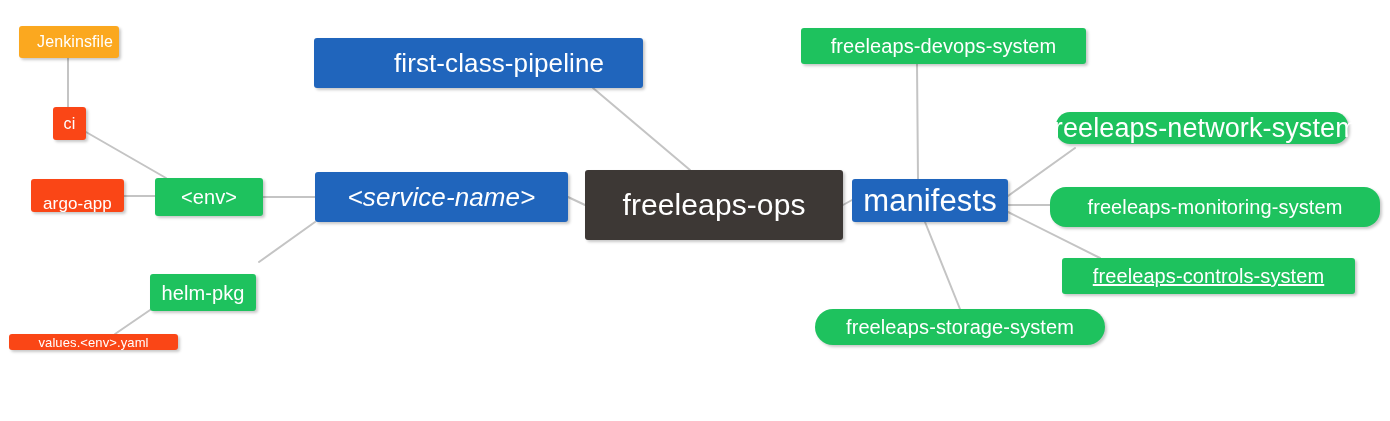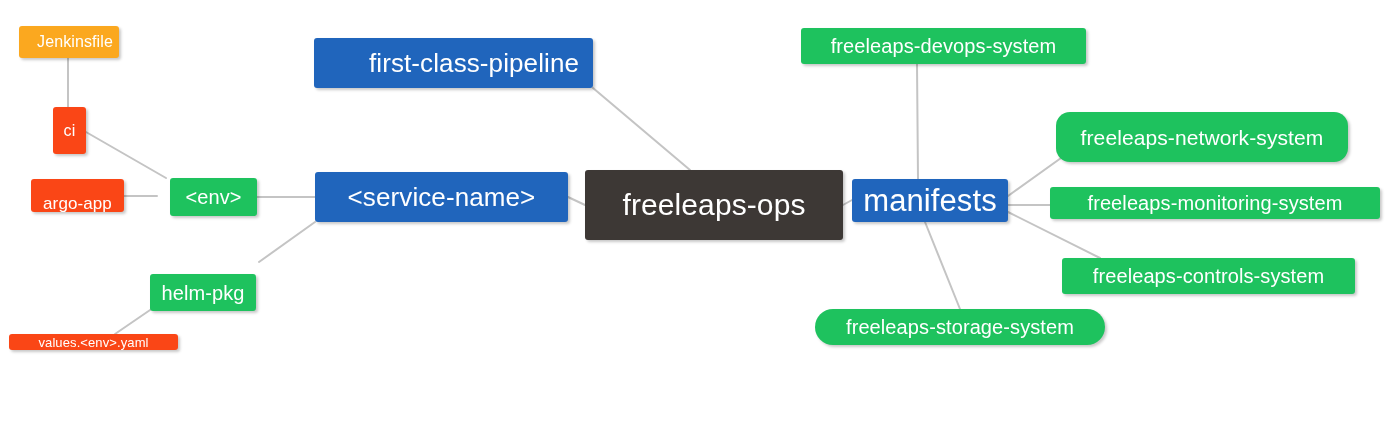--- a/index.html
+++ b/index.html
@@ -66,56 +66,56 @@
       <line x1="918" y1="179" x2="917" y2="64" stroke="#c4c4c4" stroke-width="2" stroke-linecap="round"></line>
       <line x1="1008" y1="196" x2="1075" y2="148" stroke="#c4c4c4" stroke-width="2" stroke-linecap="round"></line>
       <line x1="1008" y1="205" x2="1050" y2="205" stroke="#c4c4c4" stroke-width="2" stroke-linecap="round"></line>
       <line x1="1008" y1="212" x2="1100" y2="258" stroke="#c4c4c4" stroke-width="2" stroke-linecap="round"></line>
       <line x1="925" y1="222" x2="960" y2="309" stroke="#c4c4c4" stroke-width="2" stroke-linecap="round"></line>
     </svg>
   <div id="node-layer">
       <div class="node t-root" style="left: 585px; top: 170px; width: 258px; height: 70px; font-size: 30px;">
         <span class="node-label">freeleaps-ops</span>
       </div>
-      <div class="node t-blue" style="left: 315px; top: 172px; width: 253px; height: 50px; font-size: 26px;">
+      <div class="node t-blue" style="left: 315px; top: 172px; width: 253px; height: 50px; font-size: 26px; font-style: italic;">
         <span class="node-label">&lt;service-name&gt;</span>
       </div>
       <div class="node t-blue" style="left: 852px; top: 179px; width: 156px; height: 43px; font-size: 31px;">
         <span class="node-label">manifests</span>
       </div>
-      <div class="node t-blue" style="left: 314px; top: 38px; width: 279px; height: 50px; font-size: 26px; padding-left: 41px;">
+      <div class="node t-blue" style="left: 314px; top: 38px; width: 329px; height: 50px; font-size: 26px; padding-left: 41px;">
         <span class="node-label">first-class-pipeline</span>
       </div>
-      <div class="node t-green" style="left: 170px; top: 178px; width: 87px; height: 38px; font-size: 20px;">
+      <div class="node t-green" style="left: 155px; top: 178px; width: 108px; height: 38px; font-size: 20px;">
         <span class="node-label">&lt;env&gt;</span>
       </div>
       <div class="node t-green" style="left: 150px; top: 258px; width: 106px; height: 37px; font-size: 20px; margin-top: 16px;">
         <span class="node-label">helm-pkg</span>
       </div>
       <div class="node t-red" style="left: 9px; top: 334px; width: 169px; height: 16px; font-size: 13px;">
         <span class="node-label">values.&lt;env&gt;.yaml</span>
       </div>
       <div class="node t-red" style="left: 31px; top: 179px; width: 93px; height: 33px; font-size: 17px; align-items: flex-end;">
         <span class="node-label">argo-app</span>
       </div>
-      <div class="node t-red" style="left: 53px; top: 107px; width: 33px; height: 47px; font-size: 16px;">
+      <div class="node t-red" style="left: 53px; top: 107px; width: 33px; height: 33px; font-size: 16px;">
         <span class="node-label">ci</span>
       </div>
       <div class="node t-orange" style="left: 19px; top: 26px; width: 100px; height: 32px; font-size: 16px; padding-left: 12px;">
         <span class="node-label">Jenkinsfile</span>
       </div>
       <div class="node t-green" style="left: 801px; top: 28px; width: 285px; height: 36px; font-size: 20px;">
         <span class="node-label">freeleaps-devops-system</span>
       </div>
-      <div class="node t-green" style="left: 1056px; top: 112px; width: 292px; height: 50px; font-size: 21px; border-radius: 14px;">
+      <div class="node t-green" style="left: 1056px; top: 112px; width: 292px; height: 32px; font-size: 27px; border-radius: 14px;">
         <span class="node-label">freeleaps-network-system</span>
       </div>
-      <div class="node t-green" style="left: 1050px; top: 187px; width: 330px; height: 32px; font-size: 20px;">
+      <div class="node t-green" style="left: 1050px; top: 187px; width: 330px; height: 40px; font-size: 20px; border-radius: 16px;">
         <span class="node-label">freeleaps-monitoring-system</span>
       </div>
-      <div class="node t-green" style="left: 1062px; top: 258px; width: 293px; height: 36px; font-size: 20px;">
+      <div class="node t-green" style="left: 1062px; top: 258px; width: 293px; height: 36px; font-size: 20px; text-decoration: underline;">
         <span class="node-label">freeleaps-controls-system</span>
       </div>
       <div class="node t-green" style="left: 815px; top: 309px; width: 290px; height: 36px; font-size: 20px; border-radius: 18px;">
         <span class="node-label">freeleaps-storage-system</span>
       </div>
     </div>
 </div>
 
 </body></html>

